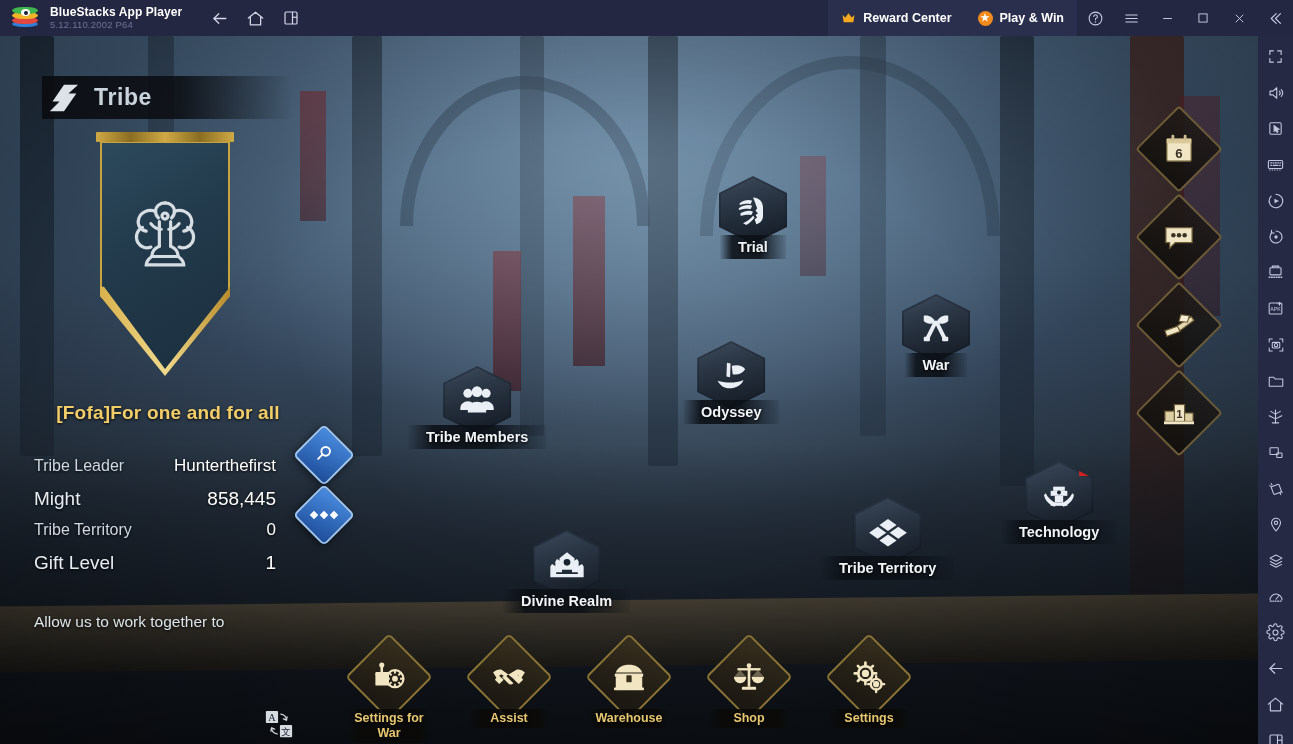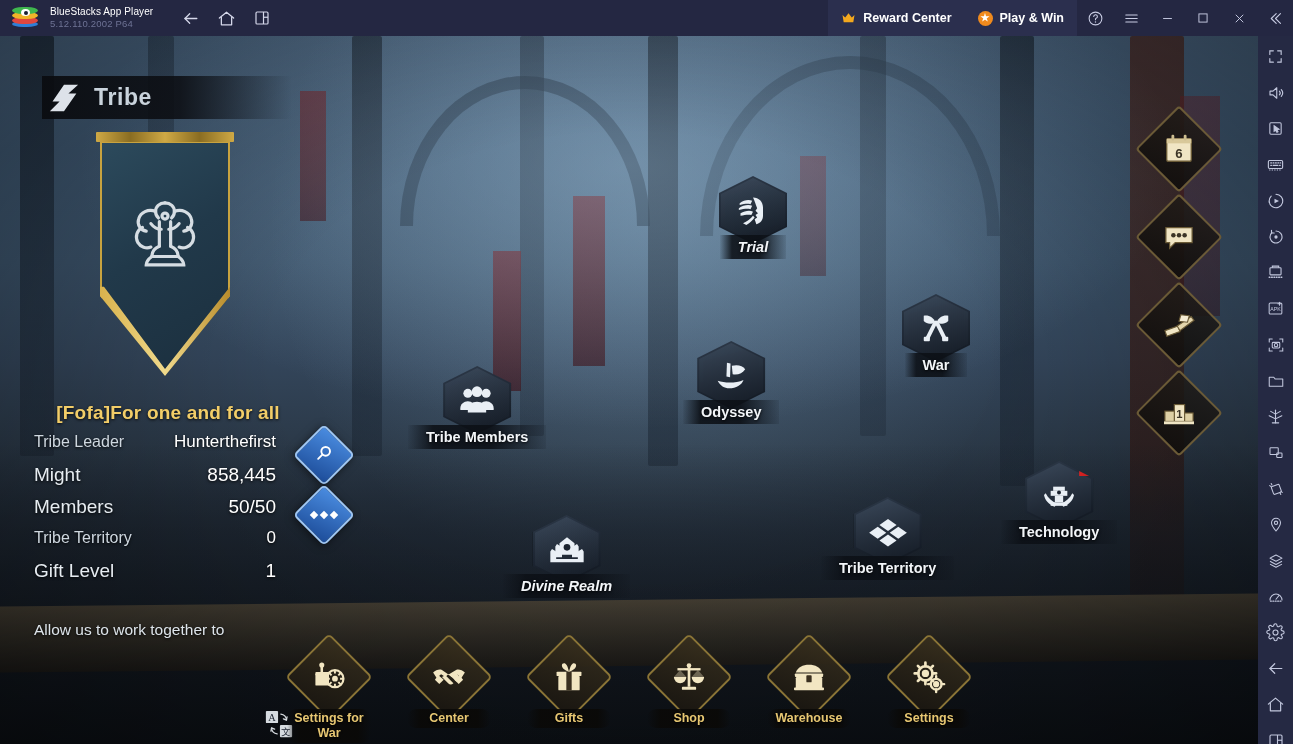--- a/index.html
+++ b/index.html
@@ -24,21 +24,21 @@
   .bs-logo .l1 { top: 0; background: #3fb74e; }
   .bs-logo .l2 { top: 5px; background: #f0b429; }
   .bs-logo .l3 { top: 10px; background: #e0473e; }
   .bs-logo .l4 { top: 14px; background: #2f7fd6; height: 6px; }
   .bs-logo .eye { position: absolute; left: 9px; top: 2px; width: 9px; height: 7px;
      background: #fff; border-radius: 50%; }
   .bs-logo .eye:after { content:''; position:absolute; left:2.5px; top:1.5px; width:4px; height:4px;
      background:#1a2033; border-radius:50%; }
 
   .bs-titletext { margin-left: 12px; line-height: 1.05; }
-  .bs-titletext .t1 { color: #ffffff; font-size: 10px; font-weight: normal; letter-spacing: .1px; }
+  .bs-titletext .t1 { color: #ffffff; font-size: 12px; font-weight: bold; letter-spacing: .1px; }
   .bs-titletext .t2 { color: #6e7395; font-size: 9.5px; margin-top: 1px; letter-spacing: .2px; }
 
   .tb-navicons { display: flex; align-items: center; gap: 6px; margin-left: 22px; }
   .tb-ico {
     width: 30px; height: 30px; display: flex; align-items: center; justify-content: center;
     color: #d5d8ea; border-radius: 4px; cursor: pointer;
   }
   .tb-ico svg { display:block; }
 
   .tb-spacer { flex: 1 1 auto; }
@@ -149,21 +149,21 @@
     background: linear-gradient(90deg,#d8b24d,#f0d98b 50%,#b88c2c);
   }
 
   
   #tribe-info { position: absolute; left: 8px; top: 366px; width: 330px; z-index: 20; }
   #tribe-name {
     color: #f2cd68; font-size: 19px; font-weight: bold; text-align: center;
     width: 320px; letter-spacing: .2px;
     text-shadow: 0 1px 3px rgba(0,0,0,.85);
   }
-  .stat-rows { margin-top: 8px; }
+  .stat-rows { margin-top: 32px; }
   .stat-row {
     display: flex; align-items: baseline; height: 32px;
     padding: 0 62px 0 26px;
     text-shadow: 0 1px 3px rgba(0,0,0,.9);
   }
   .stat-row .k { color: #cfd8e0; font-size: 16px; }
   .stat-row.big .k { font-size: 19px; color:#e6ecf1; }
   .stat-row .sp { flex: 1 1 auto; }
   .stat-row .v { color: #ffffff; font-size: 17px; }
   .stat-row.big .v { font-size: 19px; }
@@ -433,25 +433,20 @@
         <div class="stat-row">
           <span class="k">Tribe Leader</span>
           <span class="sp"></span>
           <span class="v">Hunterthefirst</span>
         </div>
         <div class="stat-row big">
           <span class="k">Might</span>
           <span class="sp"></span>
           <span class="v">858,445</span>
         </div>
-        <div class="stat-row big">
-          <span class="k">Members</span>
-          <span class="sp"></span>
-          <span class="v">50/50</span>
-        </div>
         <div class="stat-row">
           <span class="k">Tribe Territory</span>
           <span class="sp"></span>
           <span class="v">0</span>
         </div>
         <div class="stat-row big">
           <span class="k">Gift Level</span>
           <span class="sp"></span>
           <span class="v">1</span>
         </div>
@@ -485,21 +480,21 @@
           <rect x="17" y="17" width="13" height="13" rx="1" fill="#e8edf2" stroke="none"></rect>
           <text x="23.5" y="27.3" font-size="10" font-family="Liberation Sans, sans-serif" fill="#1a2230" text-anchor="middle" stroke="none">文</text>
           <path d="M18 5.5a7 7 0 0 1 6 6" stroke-linecap="round"></path>
             <path d="M24.6 8.4l-.7 3.4-3.2-1.3" stroke-linecap="round" stroke-linejoin="round"></path>
           <path d="M14 26.5a7 7 0 0 1-6-6" stroke-linecap="round"></path>
             <path d="M7.4 23.6l.7-3.4 3.2 1.3" stroke-linecap="round" stroke-linejoin="round"></path>
         </svg>
       </span>
     </div>
 
-    <div class="hexnode" style="left:719px; top:140px;font-style:italic;">
+    <div class="hexnode" style="left:719px; top:140px;">
       <div class="hex">
         <svg width="40" height="40" viewBox="0 0 48 48" fill="currentColor">
           <path d="M8 16c5-4 11-5 15-3l-2 4c-4-1-8 0-13 1z"></path>
           <path d="M7 22c5-4 12-5 16-3l-2 4c-4-1-9 0-14 1z"></path>
           <path d="M9 28c5-3 11-4 15-2l-2 4c-4-1-8 0-13 1z"></path>
           <path d="M24 9c7 0 12 5 12 12v10c0 5-3 9-8 10l-2-6 3-2-2-3 3-2-3-3 2-3c-2-5-3-9-5-13z"></path>
           <path d="M26 33c-3 4-6 7-10 9l-4-2c5-2 9-5 12-9z"></path>
         </svg>
       </div>
       <div class="labwrap">
@@ -578,21 +573,21 @@
           <path d="M12 16l10 7-10 7-10-7z"></path>
           <path d="M36 16l10 7-10 7-10-7z"></path>
           <path d="M24 25l10 7-10 7-10-7z"></path>
         </svg>
       </div>
       <div class="labwrap">
           <span class="label">Tribe Territory</span>
         </div>
     </div>
 
-    <div class="hexnode" style="left:503px; top:479px;font-style:italic;">
+    <div class="hexnode" style="left:503px; top:494px;">
       <div class="hex">
         <svg width="40" height="38" viewBox="0 0 48 44" fill="currentColor">
           <path d="M24 8l9 7v14H15V15z"></path>
           <path d="M12 16l6 4v12h-8V19z"></path>
           <path d="M36 16l-6 4v12h8V19z"></path>
           <path d="M6 22l5 3v9H4v-9z"></path>
           <path d="M42 22l-5 3v9h7v-9z"></path>
           <circle cx="24" cy="20" r="4" fill="#1b232f"></circle>
           <path d="M4 34h40v4H4z"></path>
         </svg>
@@ -677,37 +672,38 @@
           <svg width="36" height="30" viewBox="0 0 40 34" fill="currentColor">
             <path d="M2 12c3-3 7-4 10-3l7 5-3 3-5-3-5 4z"></path>
             <path d="M38 12c-3-3-7-4-10-3l-8 5 3 3 6-3 5 4z"></path>
             <path d="M12 17l7 7c2 2 4 2 6 0l-9-9z"></path>
             <path d="M18 14c3 1 6 4 9 7 2 2 5 2 7 0l-5-8z"></path>
             <path d="M8 15l-4 5 5 5 5-5z"></path>
             <path d="M32 15l4 5-5 5-5-5z"></path>
           </svg>
         </span>
           </div>
-        <div class="lbl">Center</div>
-      </div>
+        <div class="lbl">Assist</div>
+      </div>
+
 
       <div class="cmd">
         <div class="dia">
             <span class="bg"></span>
             <span class="ic">
-          <svg width="32" height="32" viewBox="0 0 36 36" fill="currentColor">
-            <rect x="4" y="12" width="28" height="5" rx="1"></rect>
-            <rect x="6" y="17" width="24" height="16" rx="1"></rect>
-            <rect x="15" y="12" width="6" height="21" fill="#3a3020"></rect>
-            <path d="M18 12c-4-1-8-4-8-7 0-2 2-3 4-2 2 1 3 5 4 9z"></path>
-            <path d="M18 12c4-1 8-4 8-7 0-2-2-3-4-2-2 1-3 5-4 9z"></path>
+          <svg width="36" height="30" viewBox="0 0 40 34" fill="currentColor">
+            <path d="M5 12c2-6 8-9 15-9s13 3 15 9z"></path>
+            <rect x="4" y="13" width="32" height="4" rx="1"></rect>
+            <rect x="5" y="17" width="30" height="13" rx="1.5"></rect>
+            <rect x="17" y="15" width="6" height="8" rx="1" fill="#3a3020"></rect>
+            <rect x="3" y="29" width="34" height="3" rx="1"></rect>
           </svg>
         </span>
           </div>
-        <div class="lbl">Gifts</div>
+        <div class="lbl">Warehouse</div>
       </div>
 
       <div class="cmd">
         <div class="dia">
             <span class="bg"></span>
             <span class="ic">
           <svg width="34" height="32" viewBox="0 0 38 36" fill="currentColor">
             <rect x="17.5" y="6" width="3" height="23"></rect>
             <rect x="6" y="8" width="26" height="2.6"></rect>
             <circle cx="19" cy="5" r="2.6"></circle>
@@ -719,36 +715,20 @@
           </svg>
         </span>
           </div>
         <div class="lbl">Shop</div>
       </div>
 
       <div class="cmd">
         <div class="dia">
             <span class="bg"></span>
             <span class="ic">
-          <svg width="36" height="30" viewBox="0 0 40 34" fill="currentColor">
-            <path d="M5 12c2-6 8-9 15-9s13 3 15 9z"></path>
-            <rect x="4" y="13" width="32" height="4" rx="1"></rect>
-            <rect x="5" y="17" width="30" height="13" rx="1.5"></rect>
-            <rect x="17" y="15" width="6" height="8" rx="1" fill="#3a3020"></rect>
-            <rect x="3" y="29" width="34" height="3" rx="1"></rect>
-          </svg>
-        </span>
-          </div>
-        <div class="lbl">Warehouse</div>
-      </div>
-
-      <div class="cmd">
-        <div class="dia">
-            <span class="bg"></span>
-            <span class="ic">
           <svg width="34" height="34" viewBox="0 0 38 38" fill="none" stroke="currentColor" stroke-width="3">
             <circle cx="15" cy="15" r="8"></circle>
                 <circle cx="15" cy="15" r="2.6" fill="currentColor"></circle>
             <path d="M15 3v4M15 23v4M3 15h4M23 15h4M6.6 6.6l2.8 2.8M20.6 20.6l2.8 2.8M23.4 6.6l-2.8 2.8M9.4 20.6l-2.8 2.8" stroke-linecap="round"></path>
             <circle cx="27" cy="27" r="6" stroke-width="2.6"></circle>
                 <circle cx="27" cy="27" r="2" fill="currentColor"></circle>
             <path d="M27 18v3M27 33v3M18 27h3M33 27h3" stroke-linecap="round" stroke-width="2.6"></path>
           </svg>
         </span>
           </div>

